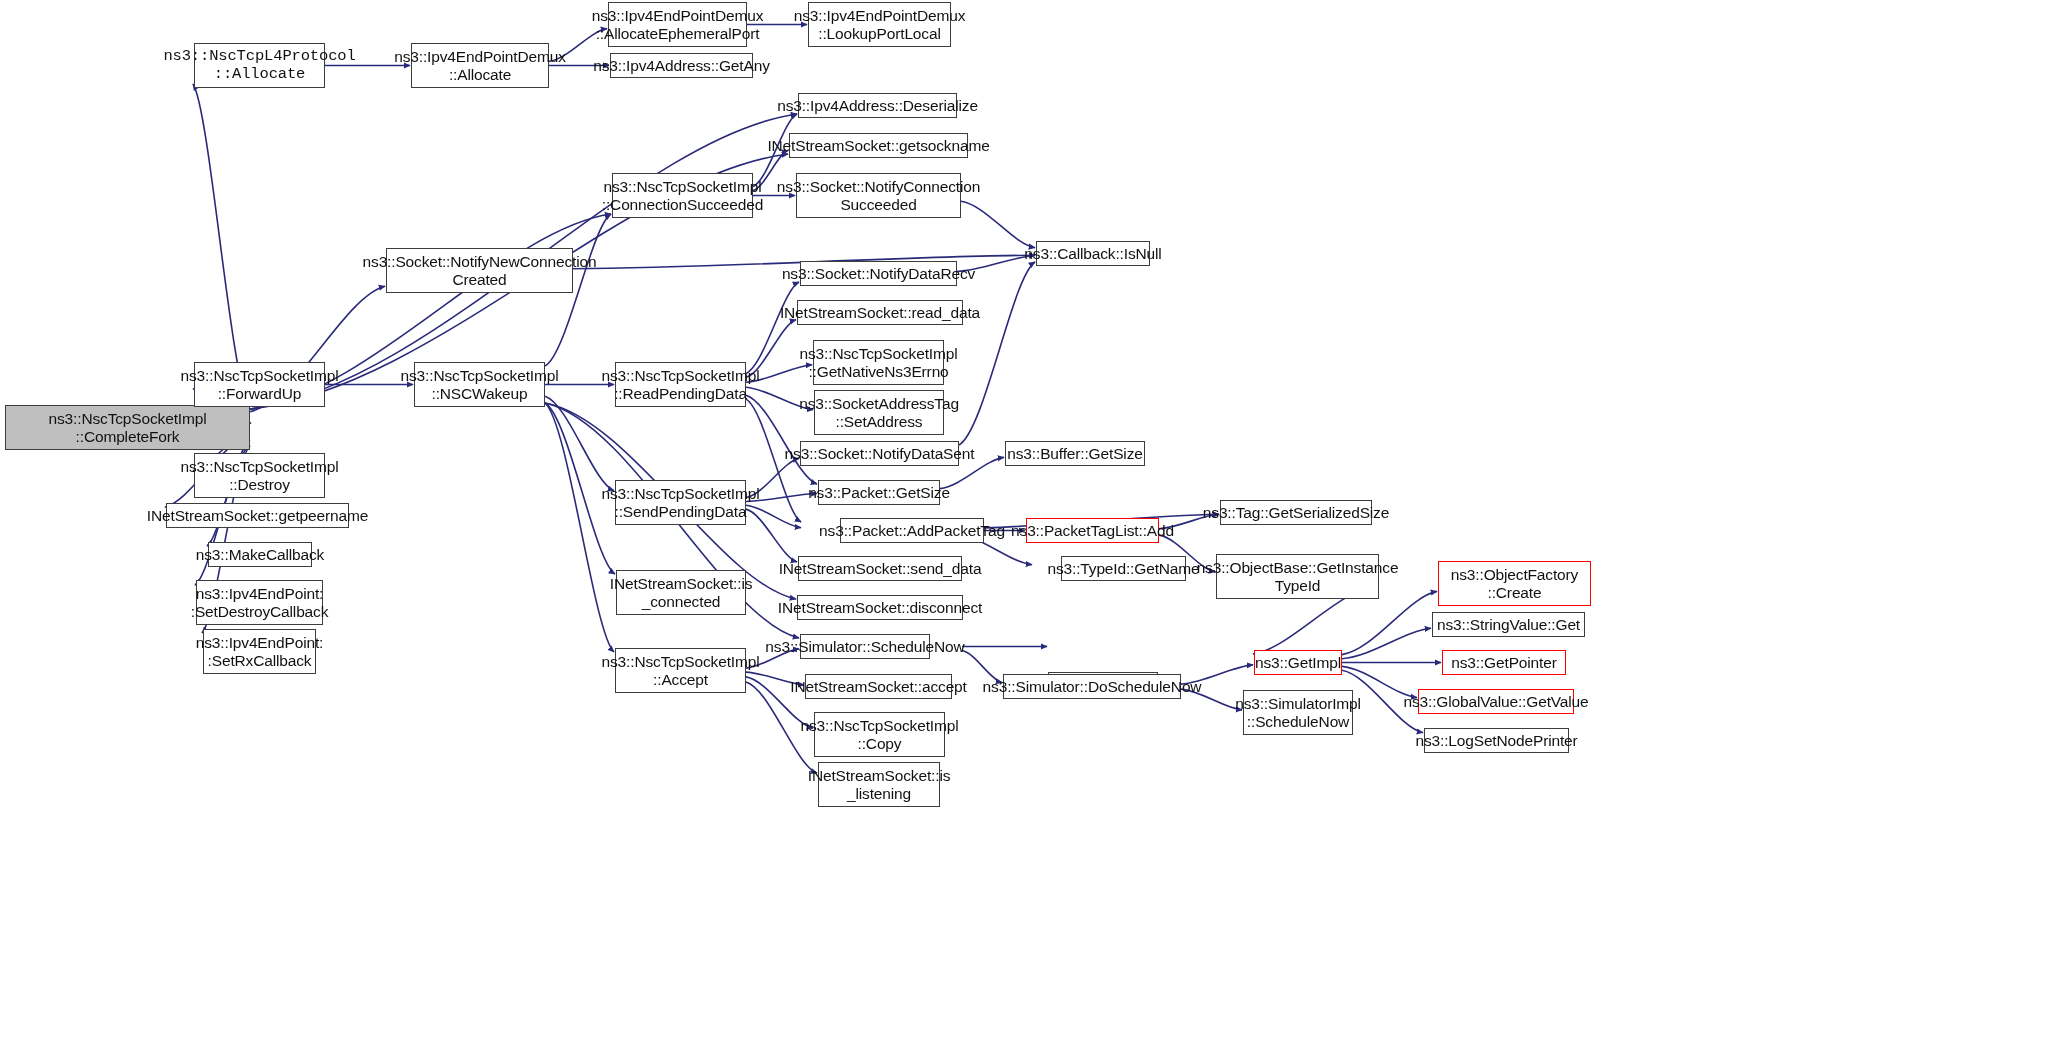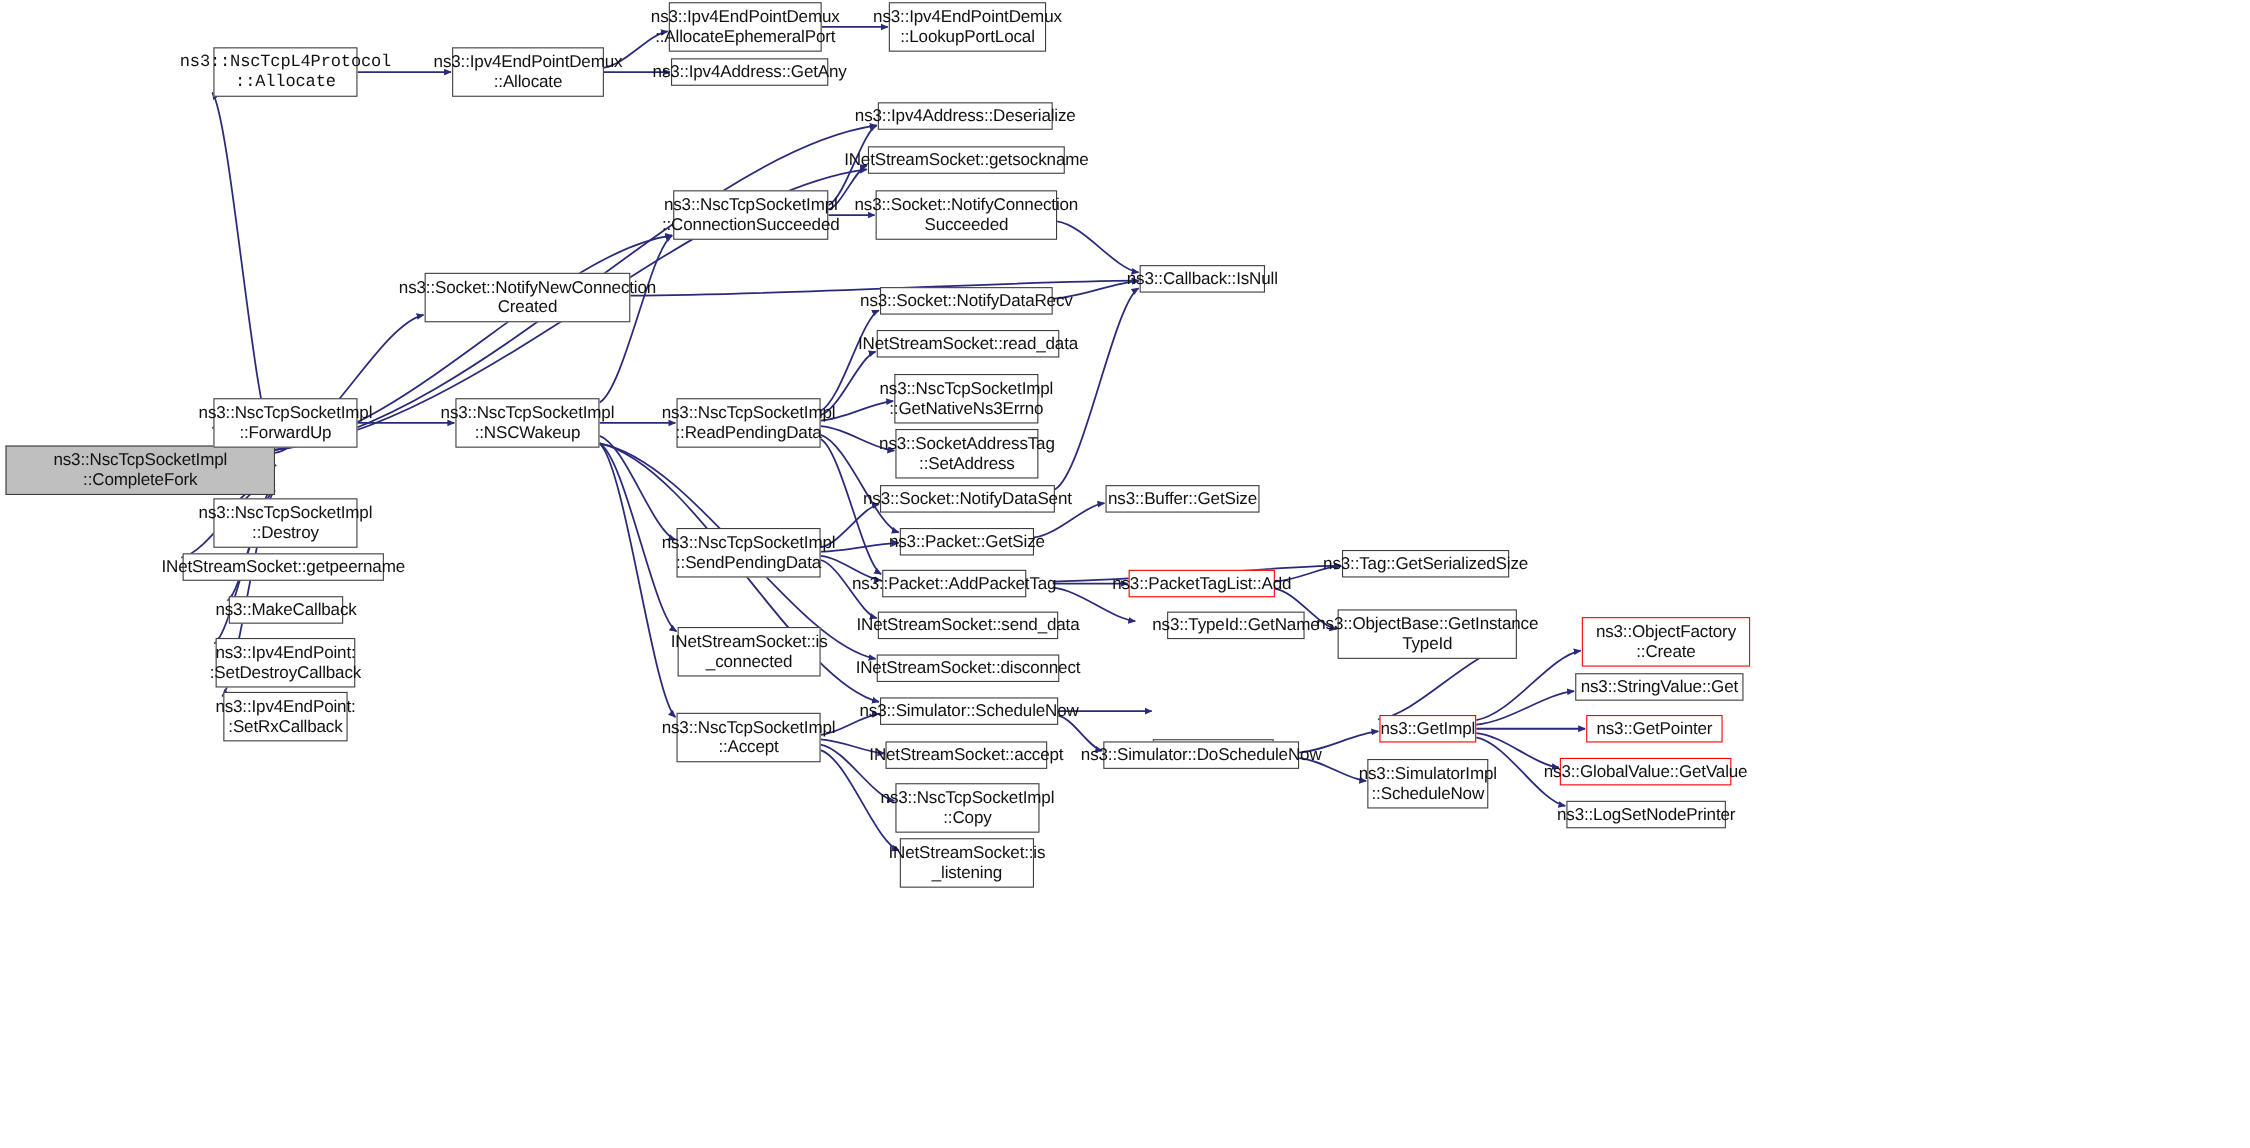--- a/index.html
+++ b/index.html
@@ -152,42 +152,42 @@
 ::ForwardUp</div>
     <div class="node" style="left: 414px; top: 362px; width: 131px; height: 45px;">ns3::NscTcpSocketImpl
 ::NSCWakeup</div>
     <div class="node" style="left: 615px; top: 362px; width: 131px; height: 45px;">ns3::NscTcpSocketImpl
 ::ReadPendingData</div>
     <div class="node" style="left: 800px; top: 441px; width: 159px; height: 25px;">ns3::Socket::NotifyDataSent</div>
     <div class="node" style="left: 1005px; top: 441px; width: 140px; height: 25px;">ns3::Buffer::GetSize</div>
     <div class="node" style="left: 818px; top: 480px; width: 122px; height: 25px;">ns3::Packet::GetSize</div>
     <div class="node" style="left: 615px; top: 480px; width: 131px; height: 45px;">ns3::NscTcpSocketImpl
 ::SendPendingData</div>
-    <div class="node" style="left: 802px; top: 518px; width: 131px; height: 25px;">ns3::Packet::AddPacketTag</div>
+    <div class="node" style="left: 840px; top: 518px; width: 144px; height: 25px;">ns3::Packet::AddPacketTag</div>
     <div class="node red" style="left: 1026px; top: 518px; width: 133px; height: 25px;">ns3::PacketTagList::Add</div>
     <div class="node" style="left: 1220px; top: 500px; width: 152px; height: 25px;">ns3::Tag::GetSerializedSize</div>
     <div class="node" style="left: 194px; top: 453px; width: 131px; height: 45px;">ns3::NscTcpSocketImpl
 ::Destroy</div>
     <div class="node" style="left: 166px; top: 503px; width: 183px; height: 25px;">INetStreamSocket::getpeername</div>
     <div class="node" style="left: 208px; top: 542px; width: 104px; height: 25px;">ns3::MakeCallback</div>
     <div class="node" style="left: 196px; top: 580px; width: 127px; height: 45px;">ns3::Ipv4EndPoint:
 :SetDestroyCallback</div>
     <div class="node" style="left: 203px; top: 629px; width: 113px; height: 45px;">ns3::Ipv4EndPoint:
 :SetRxCallback</div>
     <div class="node" style="left: 798px; top: 556px; width: 164px; height: 25px;">INetStreamSocket::send_data</div>
     <div class="node" style="left: 1033px; top: 556px; width: 125px; height: 25px; margin-left: 28px;">ns3::TypeId::GetName</div>
     <div class="node" style="left: 1216px; top: 554px; width: 163px; height: 45px;">ns3::ObjectBase::GetInstance
 TypeId</div>
     <div class="node" style="left: 616px; top: 570px; width: 130px; height: 45px;">INetStreamSocket::is
 _connected</div>
     <div class="node" style="left: 797px; top: 595px; width: 166px; height: 25px;">INetStreamSocket::disconnect</div>
     <div class="node red" style="left: 1438px; top: 561px; width: 153px; height: 45px;">ns3::ObjectFactory
 ::Create</div>
     <div class="node" style="left: 1432px; top: 612px; width: 153px; height: 25px;">ns3::StringValue::Get</div>
-    <div class="node" style="left: 800px; top: 634px; width: 162px; height: 25px;">ns3::Simulator::ScheduleNow</div>
+    <div class="node" style="left: 800px; top: 634px; width: 130px; height: 25px;">ns3::Simulator::ScheduleNow</div>
     <div class="node" style="left: 1048px; top: 634px; width: 110px; height: 25px; margin-top: 38px;">ns3::MakeEvent</div>
     <div class="node red" style="left: 1254px; top: 650px; width: 88px; height: 25px;">ns3::GetImpl</div>
     <div class="node red" style="left: 1442px; top: 650px; width: 124px; height: 25px;">ns3::GetPointer</div>
     <div class="node" style="left: 615px; top: 648px; width: 131px; height: 45px;">ns3::NscTcpSocketImpl
 ::Accept</div>
     <div class="node" style="left: 805px; top: 674px; width: 147px; height: 25px;">INetStreamSocket::accept</div>
     <div class="node" style="left: 1003px; top: 674px; width: 178px; height: 25px;">ns3::Simulator::DoScheduleNow</div>
     <div class="node red" style="left: 1418px; top: 689px; width: 156px; height: 25px;">ns3::GlobalValue::GetValue</div>
     <div class="node" style="left: 1243px; top: 690px; width: 110px; height: 45px;">ns3::SimulatorImpl
 ::ScheduleNow</div>

